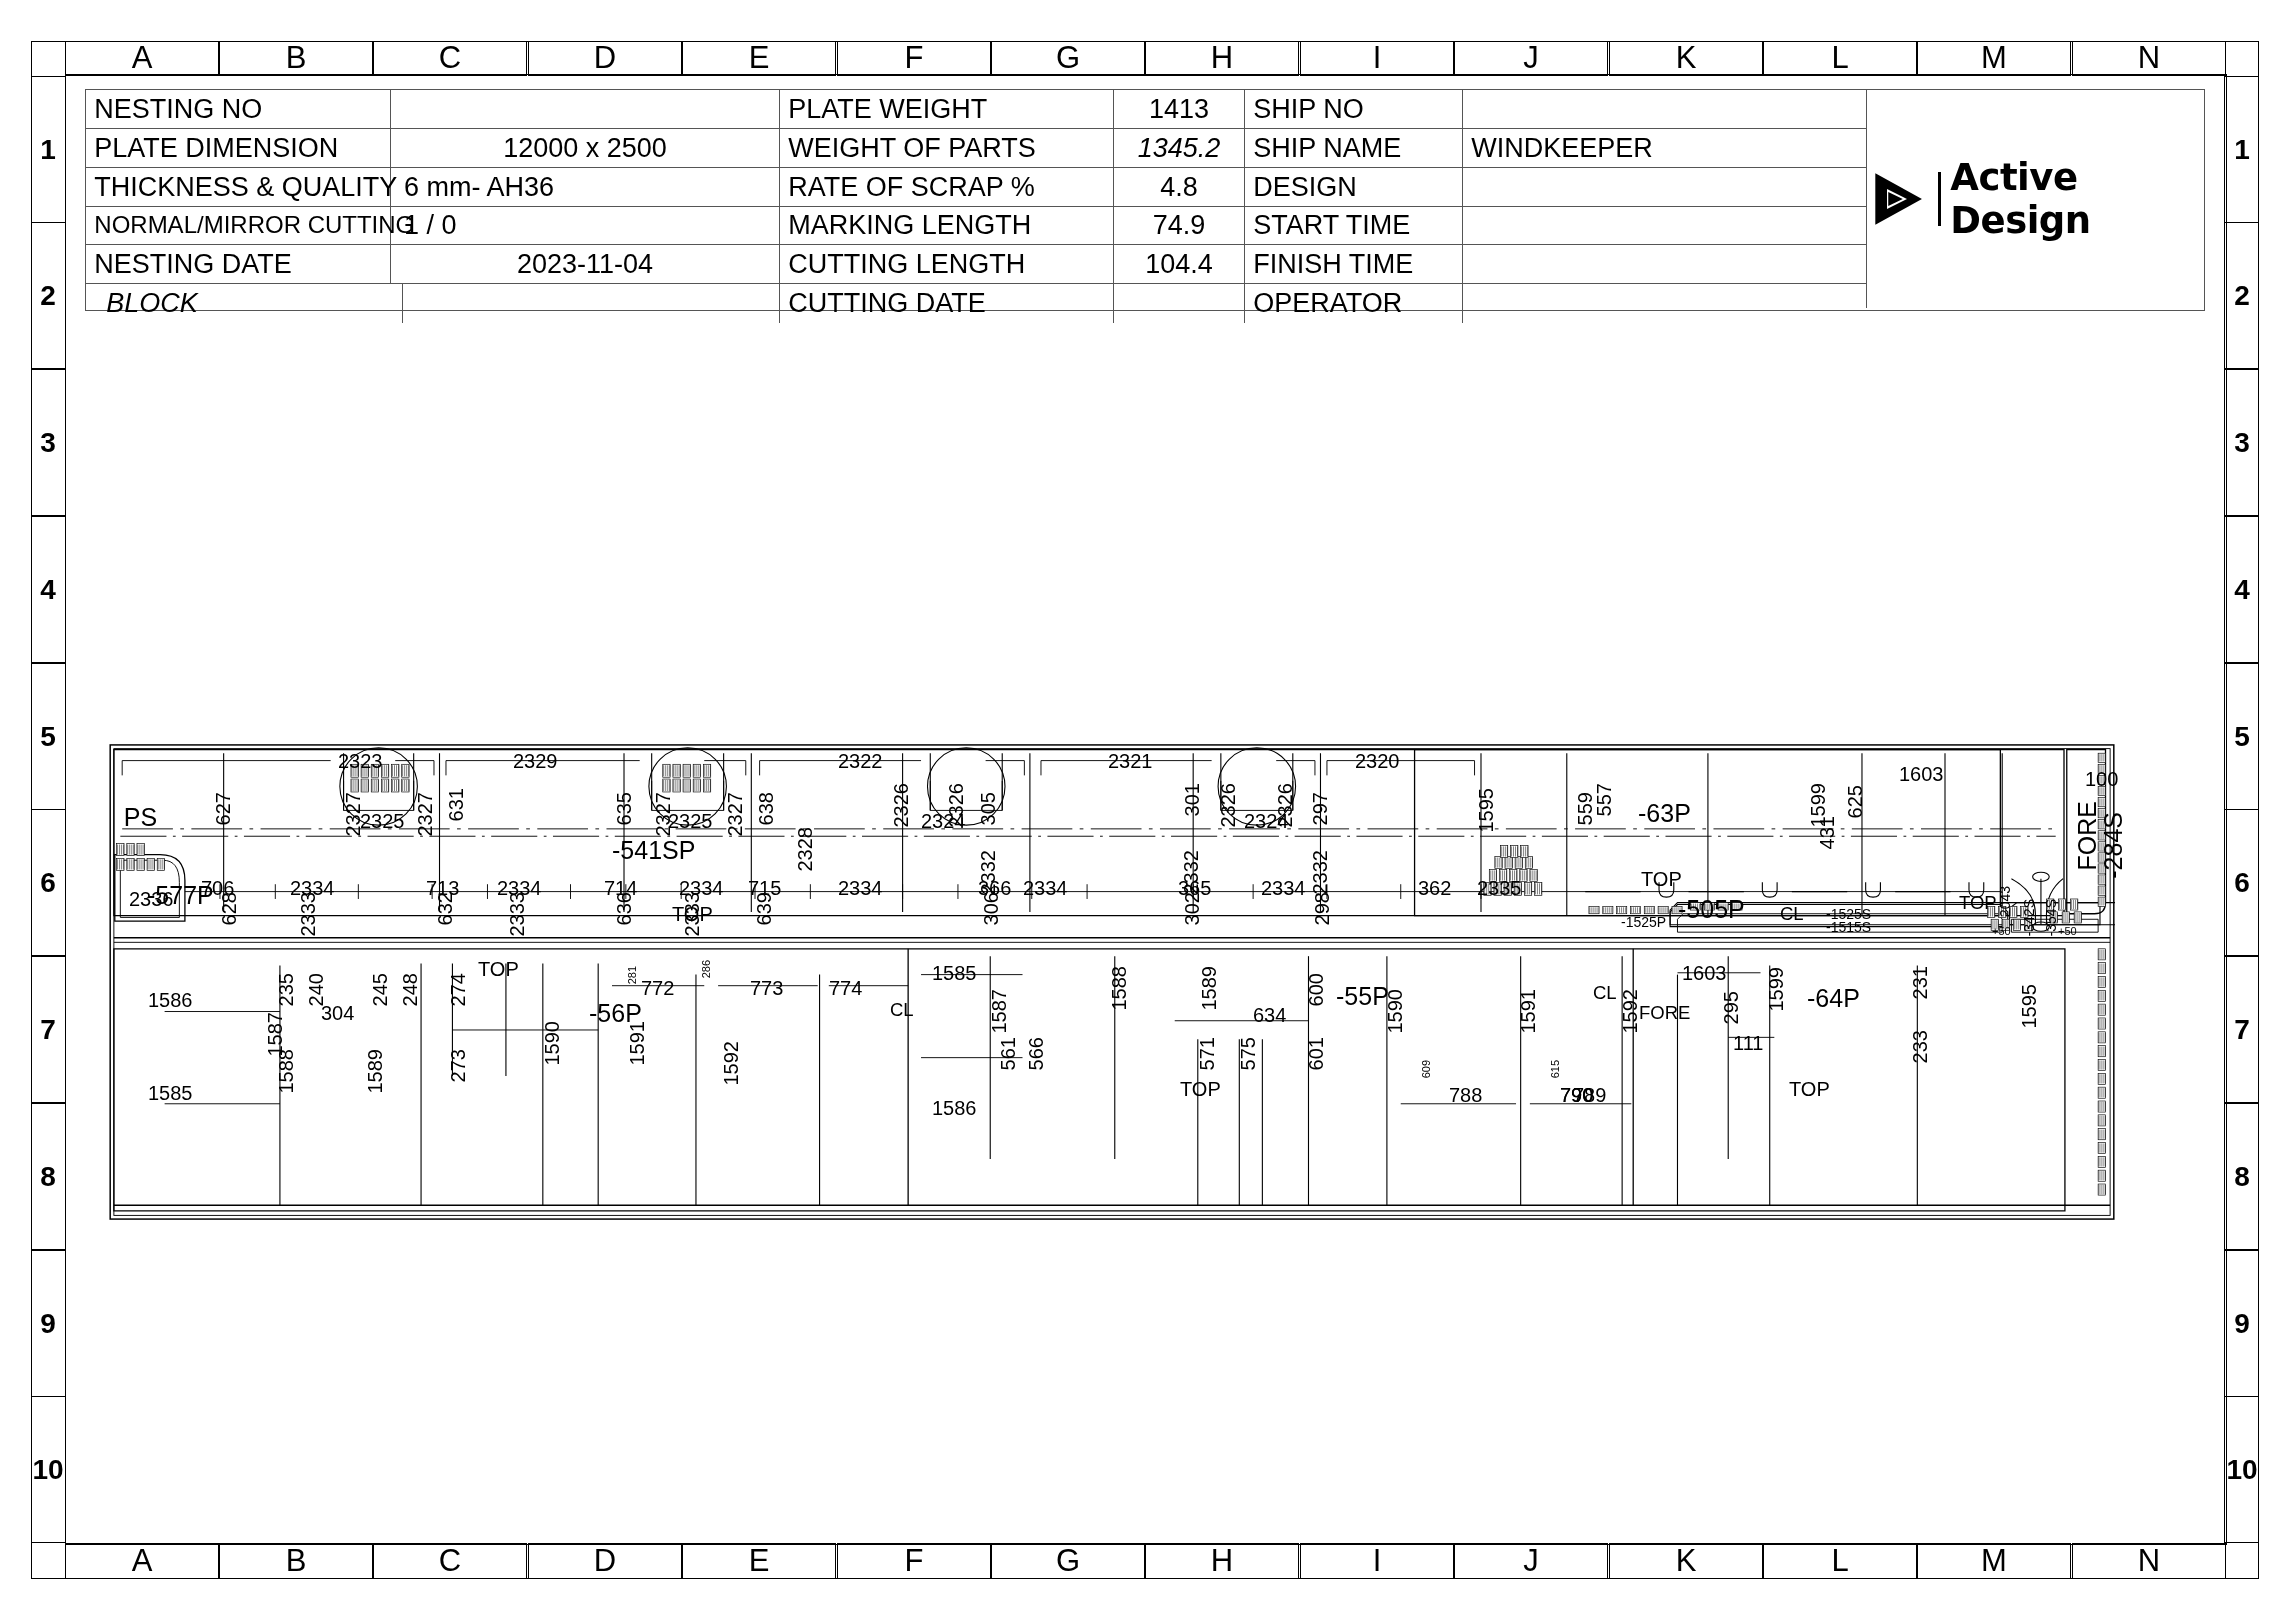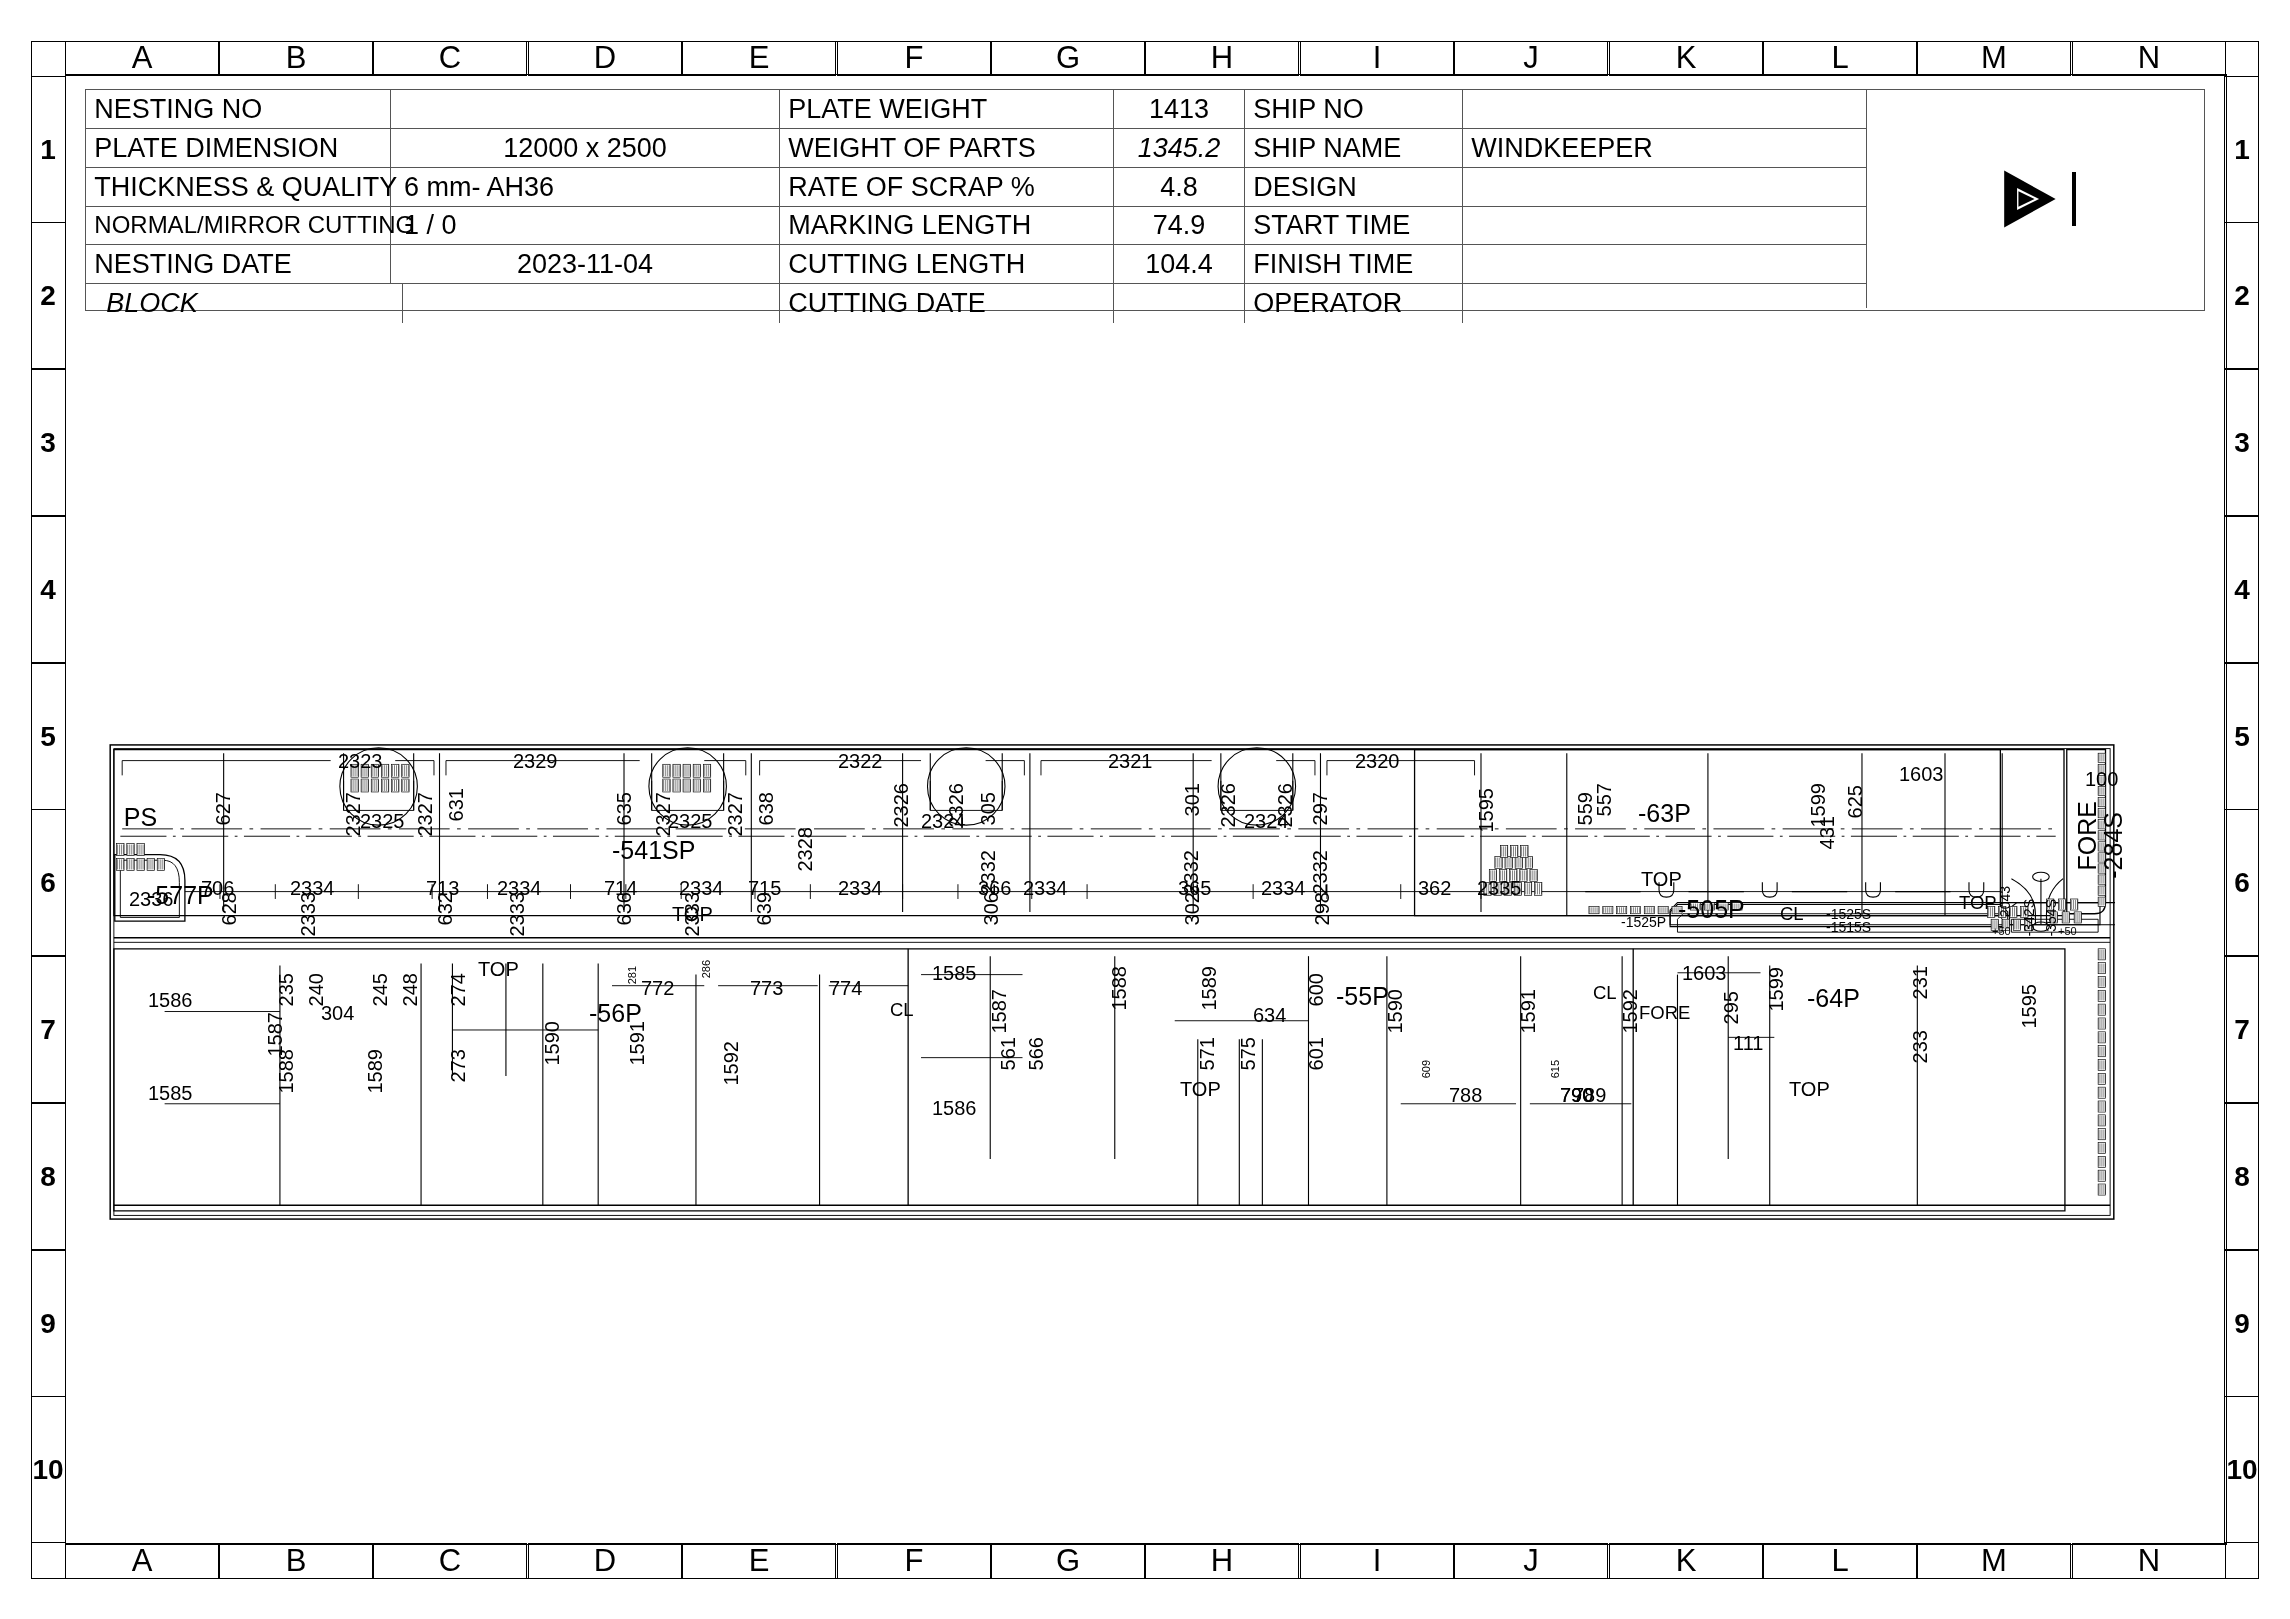--- a/index.html
+++ b/index.html
@@ -148,20 +148,21 @@
       </div>
 
     <div class="logo-cell">
       <div class="logo-wrap">
         <svg width="68" height="68" viewBox="0 0 74 74">
           <path d="M10 6 L66 37 L10 68 Z" fill="#000"></path>
           <path d="M24 25 L48 37 L24 49 Z" fill="#fff"></path>
           <path d="M25.5 28.5 L43 37 L25.5 45.5 Z" fill="#000"></path>
         </svg>
         <div class="logo-bar"></div>
+        <div class="logo-text">Active Design</div>
       </div>
     </div>
   </div>
 
   <div id="plate">
     <svg width="2006" height="476" viewBox="0 0 2174 516">
       <g fill="none" stroke="#000" stroke-width="1.6">
 
         <rect x="1" y="1" width="2172" height="514"></rect>
         <rect x="5" y="5" width="2164" height="506" stroke-width="1"></rect>

